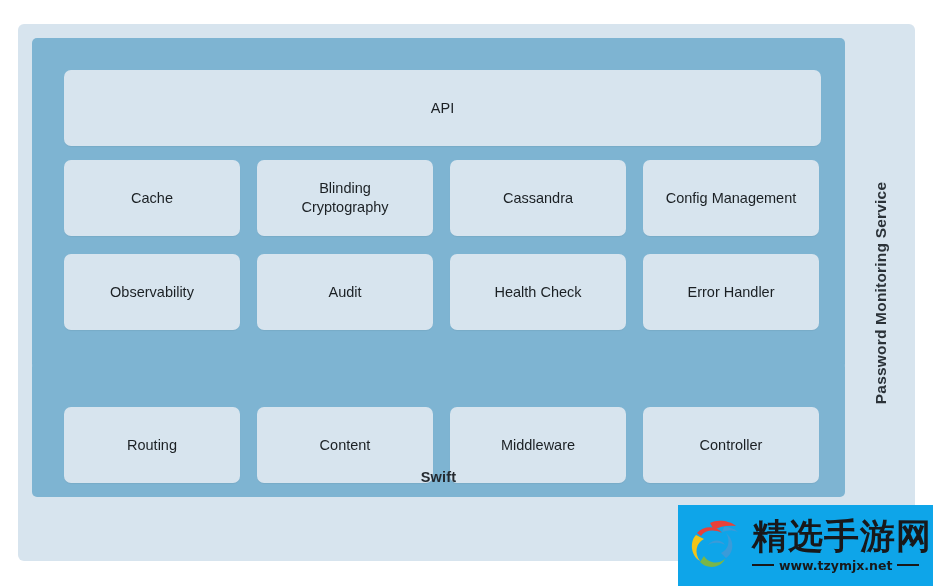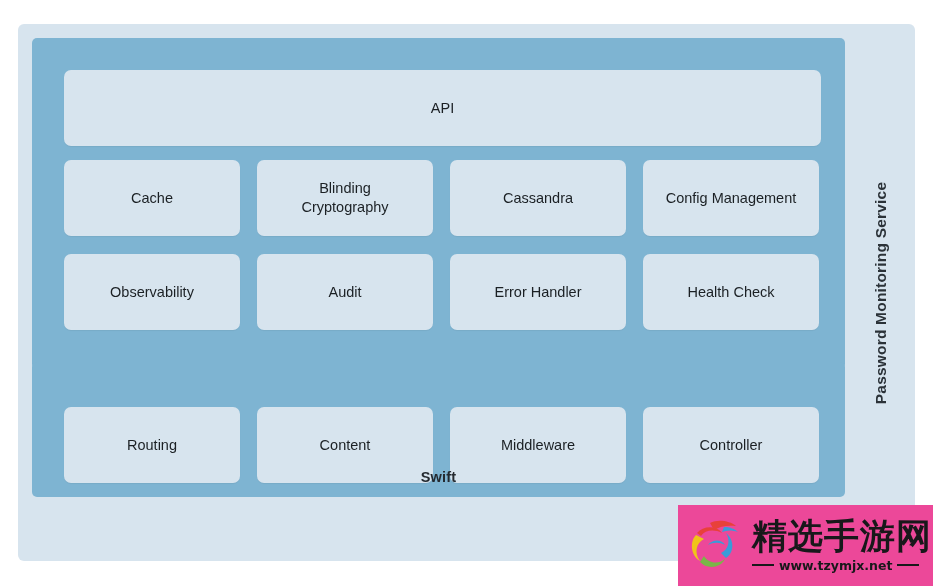--- a/index.html
+++ b/index.html
@@ -135,21 +135,21 @@
 
   .card-label { display: block; }
 
   
   .watermark {
     position: absolute;
     left: 678px;
     top: 505px;
     width: 255px;
     height: 81px;
-    background: #ec4899;
+    background: #0ea5e9;
     display: flex;
     align-items: center;
     padding-left: 6px;
     box-sizing: border-box;
     overflow: hidden;
   }
   .wm-logo {
     width: 62px;
     height: 62px;
     position: relative;
@@ -214,24 +214,24 @@
       </div>
 
       <div class="grid-row row-services-2">
         <div class="card">
           <span class="card-label">Observability</span>
         </div>
         <div class="card">
           <span class="card-label">Audit</span>
         </div>
         <div class="card">
+          <span class="card-label">Health Check</span>
+        </div>
+        <div class="card">
           <span class="card-label">Error Handler</span>
-        </div>
-        <div class="card">
-          <span class="card-label">Health Check</span>
         </div>
       </div>
 
     </div>
 
     <div class="panel panel-vapor">
       <div class="grid-row row-vapor">
         <div class="card">
           <span class="card-label">Routing</span>
         </div>

